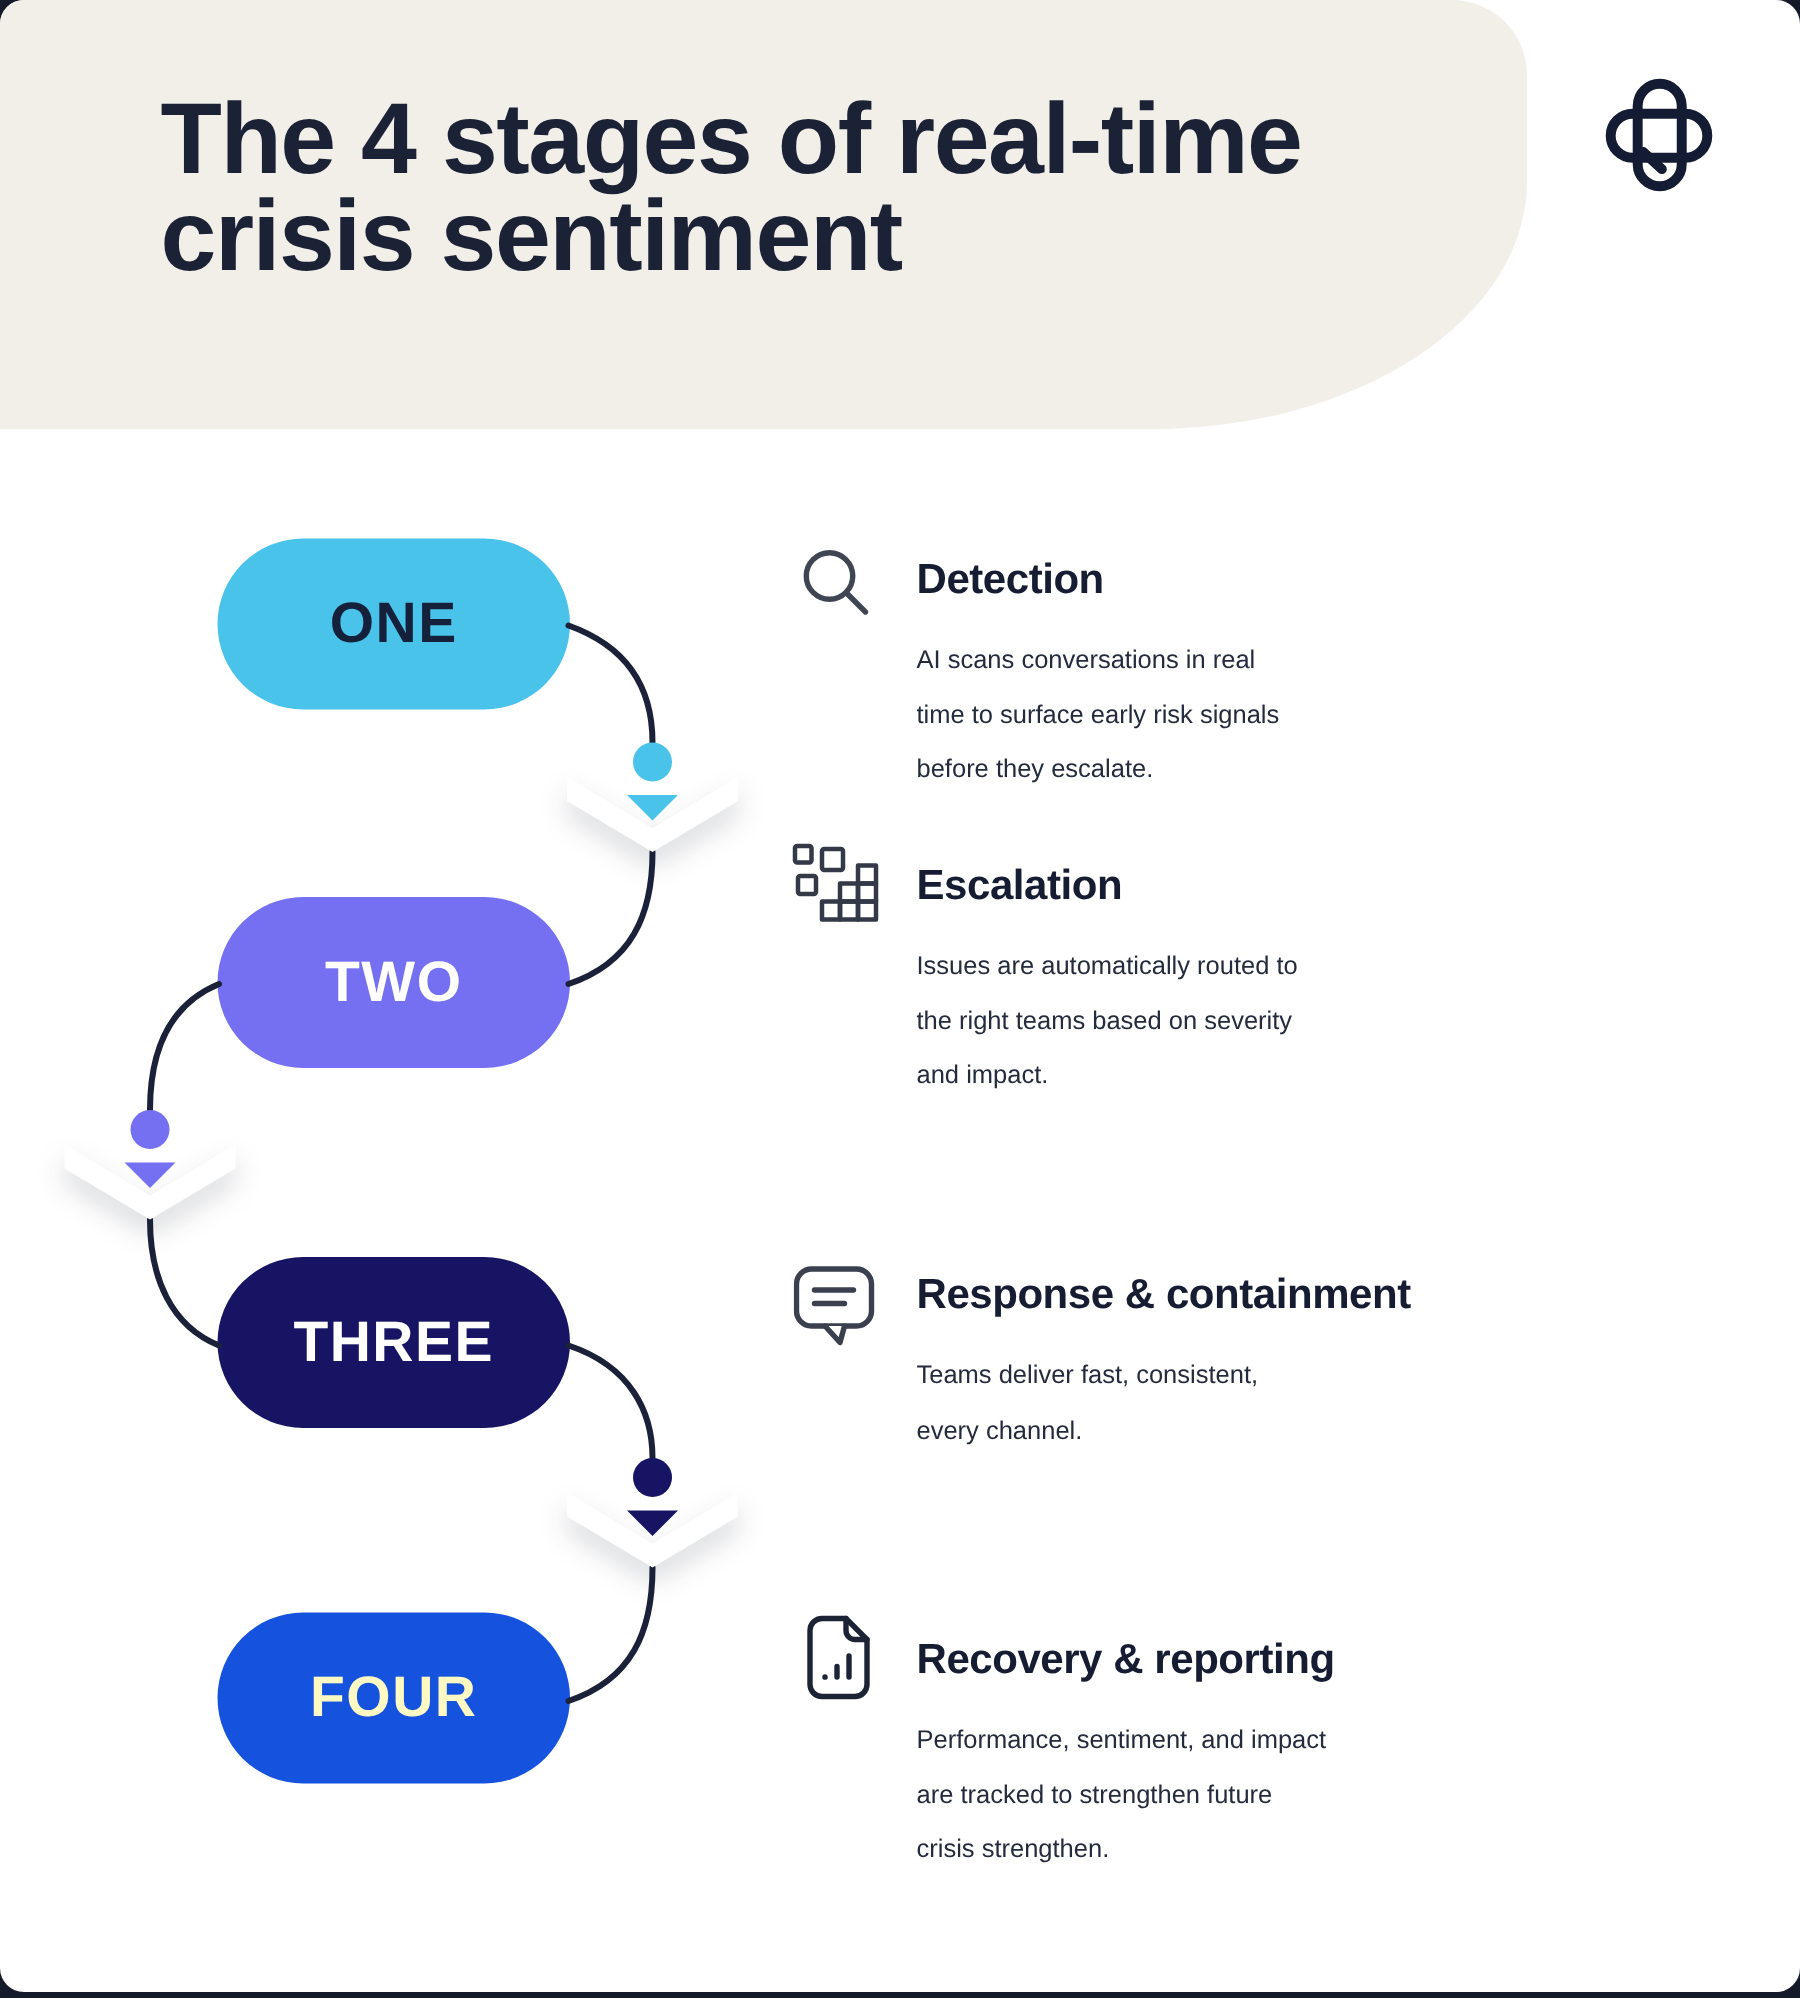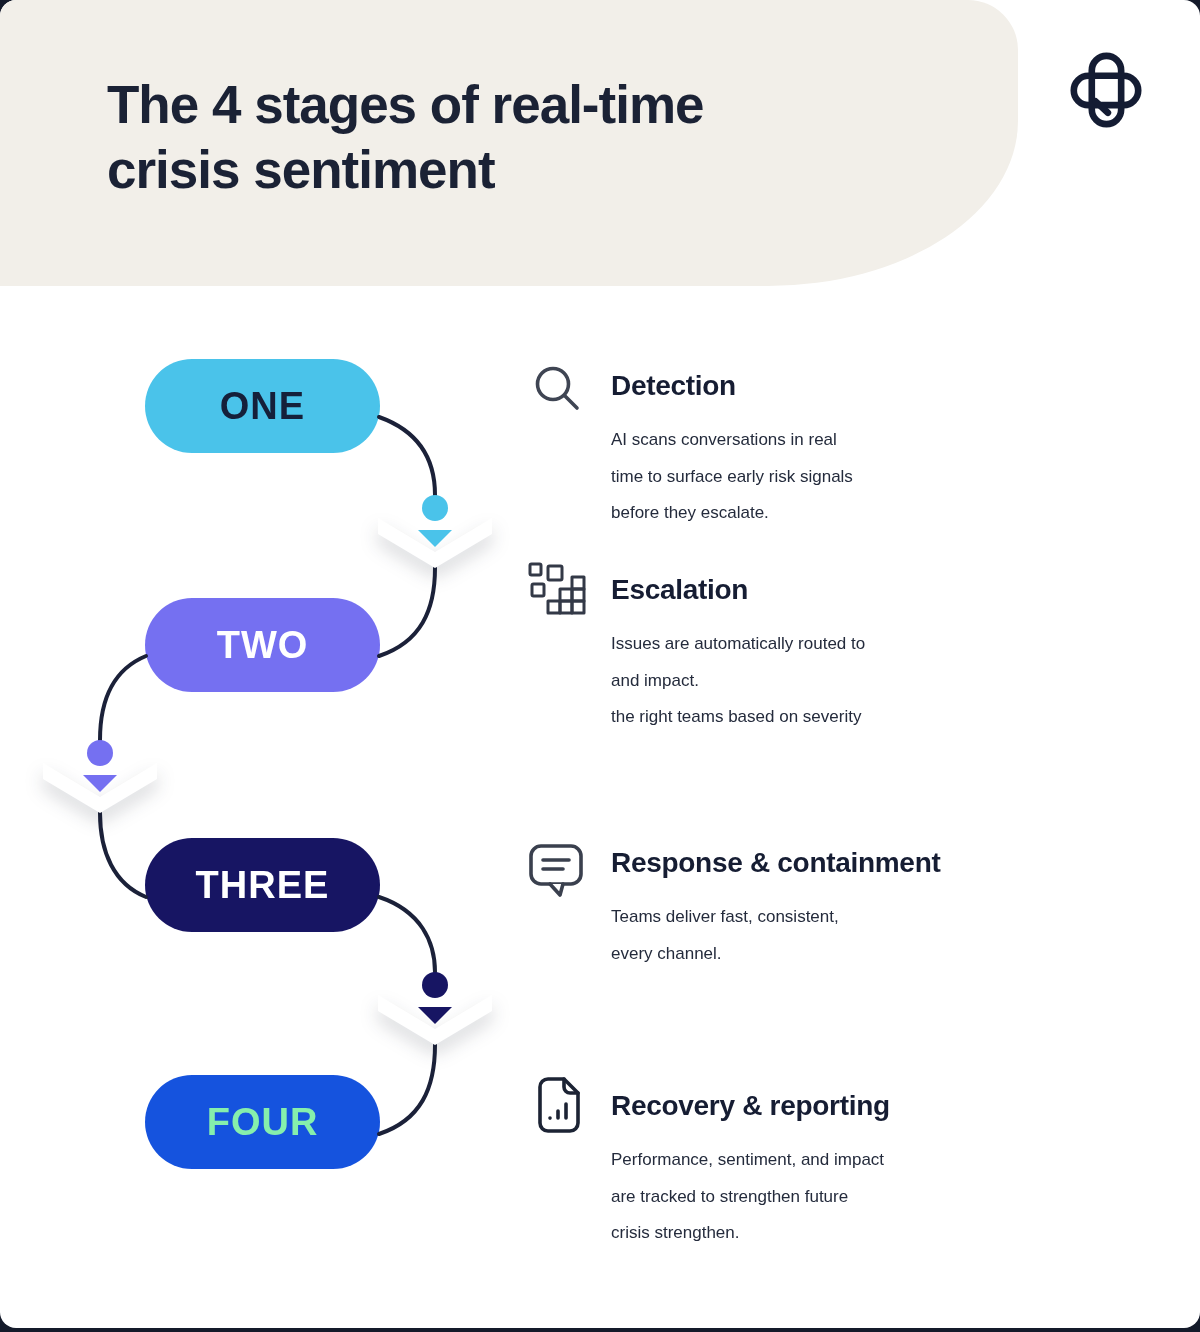--- a/index.html
+++ b/index.html
@@ -1,26 +1,26 @@
 <!DOCTYPE html>
 <html><head>
 <meta charset="utf-8">
 <style>
   html,body { margin:0; padding:0; }
   body { background:#141a2a; font-family:"Liberation Sans", sans-serif; }
   #canvas { position:relative; width:1200px; height:1332px; background:#141a2a; overflow:hidden; }
   .card { position:absolute; left:0; top:0; width:1200px; height:1328px; background:#ffffff; border-radius:16px; overflow:hidden; }
   .header-blob { position:absolute; left:0; top:0; width:1018px; height:286px;
                  border-radius:0 50px 250px 0 / 0 50px 165px 0; }
-  .title { position:absolute; left:107px; top:72px; font-size:53px; line-height:65px;
+  .title { position:absolute; left:107px; top:60px; font-size:67px; line-height:65px;
            font-weight:700; letter-spacing:-1px; }
   .title span { display:block; }
   .logo { position:absolute; left:1070px; top:52px; width:72px; height:76px; }
 
-  .pill { position:absolute; left:145px; width:235px; height:94px; border-radius:57px;
+  .pill { position:absolute; left:145px; width:235px; height:114px; border-radius:57px;
           display:flex; align-items:center; justify-content:center;
           font-size:38px; font-weight:700; letter-spacing:1px; }
   #pill-one   { top:359px; }
   #pill-two   { top:598px; }
   #pill-three { top:838px; }
   #pill-four  { top:1075px; }
 
   .flow-svg { position:absolute; left:0; top:0; width:1200px; height:1332px; pointer-events:none; }
   .flow-line { fill:none; stroke-width:4; stroke-linecap:round; }
   .chevron { fill:#ffffff; filter:drop-shadow(0 9px 9px rgba(20,26,46,0.18)); }
@@ -62,21 +62,21 @@
     <div class="pill" id="pill-one" style="background: rgb(74, 195, 234);">
       <span style="color: rgb(21, 32, 58);">ONE</span>
     </div>
     <div class="pill" id="pill-three" style="background: rgb(23, 21, 99);">
       <span style="color: rgb(255, 255, 255);">THREE</span>
     </div>
     <div class="pill" id="pill-two" style="background: rgb(117, 112, 241);">
       <span style="color: rgb(255, 255, 255);">TWO</span>
     </div>
     <div class="pill" id="pill-four" style="background: rgb(21, 83, 222);">
-      <span style="color: #86efac; text-align: right;">FOUR</span>
+      <span style="color: #fef9c3; text-align: right;">FOUR</span>
     </div>
 
     <svg class="flow-svg" viewBox="0 0 1200 1332">
 
       <path class="flow-line" d="M379,417 C421,432 435,462 435,495" style="stroke: rgb(27, 33, 57);"></path>
       <path class="flow-line" d="M435,568 C435,610 421,642 379,656" style="stroke: rgb(27, 33, 57);"></path>
       <g transform="translate(435,508)">
         <path class="chevron" d="M-57,10 L0,44 L57,10 L57,26 L0,60 L-57,26 Z"></path>
         <path d="M-17,22 L17,22 L0,39 Z" style="fill: rgb(74, 195, 234);"></path>
         <circle cx="0" cy="0" r="13" style="fill: rgb(74, 195, 234);"></circle>
@@ -124,22 +124,22 @@
           <rect x="33" y="27" width="12" height="12"></rect>
           <rect x="45" y="27" width="12" height="12"></rect>
           <rect x="21" y="39" width="12" height="12"></rect>
           <rect x="33" y="39" width="12" height="12"></rect>
           <rect x="45" y="39" width="12" height="12"></rect>
         </g>
       </svg>
       <h2>Escalation</h2>
       <div class="body">
         <span>Issues are automatically routed to</span>
+        <span>the right teams based on severity</span>
         <span>and impact.</span>
-        <span>the right teams based on severity</span>
       </div>
     </div>
 
     <div class="section" id="section-2">
       <svg class="icon" width="56" height="56" viewBox="0 0 56 56">
         <g fill="none" stroke-width="3.6" stroke-linecap="round" stroke-linejoin="round" style="stroke: rgb(58, 64, 78);">
           <rect x="2" y="3" width="50" height="38" rx="10"></rect>
           <line x1="14" y1="17" x2="40" y2="17"></line>
           <line x1="14" y1="26" x2="34" y2="26"></line>
           <path d="M21,41 L31,52 L34,41" fill="#ffffff"></path>

